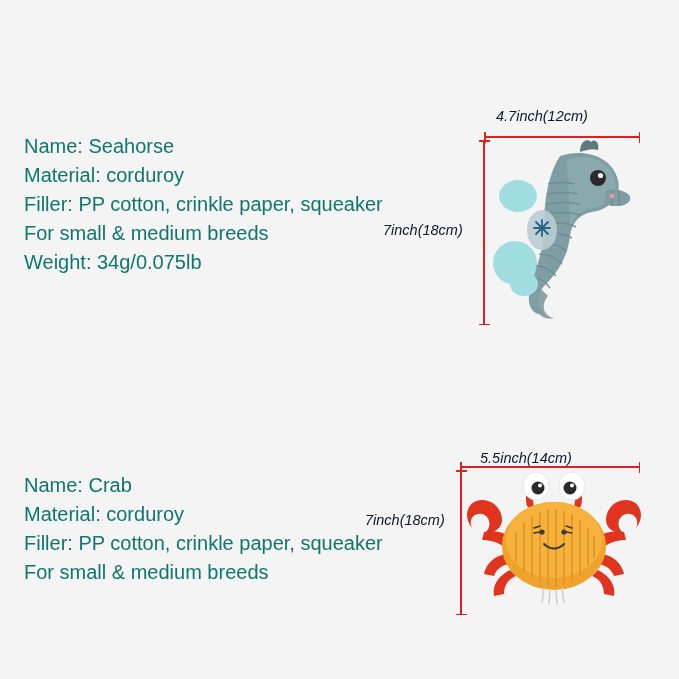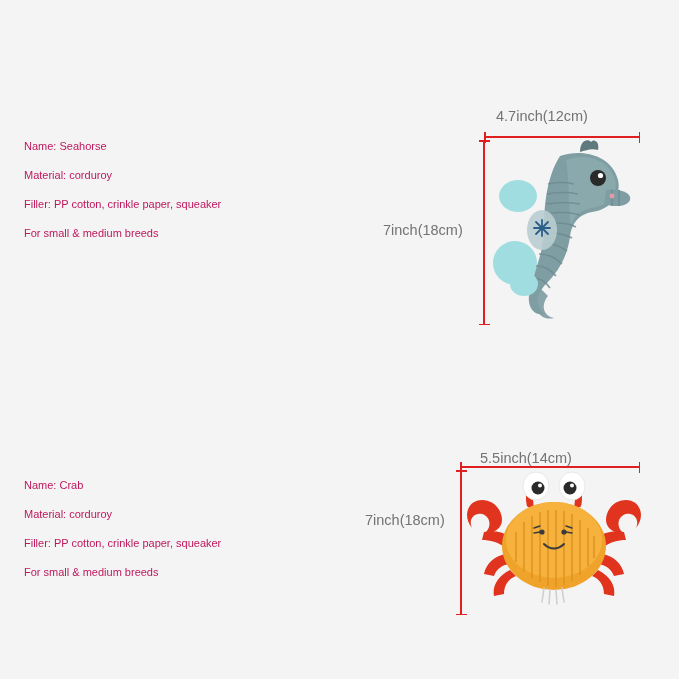--- a/index.html
+++ b/index.html
@@ -32,23 +32,23 @@
 
   .spec-list {
     position: absolute;
     left: 24px;
     top: 32px;
     width: 360px;
   }
   .product.second .spec-list { top: 41px; }
 
   .spec-line {
-    font-size: 11px;
+    font-size: 20px;
     line-height: 29px;
-    color: #be185d;
+    color: #0f766e;
     white-space: nowrap;
   }
 
   
   .measure {
     position: absolute;
   }
   .measure.first {
     left: 378px;
     top: 0px;
@@ -58,22 +58,23 @@
   .measure.second {
     left: 360px;
     top: 0px;
     width: 310px;
     height: 230px;
   }
 
   .dim-label {
     position: absolute;
     font-size: 14.5px;
-    color: #737373;
+    color: #0f172a;
     white-space: nowrap;
+    font-style: italic;
   }
 
   
   .h-caliper {
     position: absolute;
     height: 10px;
   }
   .h-caliper .bar {
     position: absolute;
     left: 0;
@@ -125,20 +126,21 @@
 
 <div class="page">
 
   <div class="product first">
 
     <div class="spec-list">
       <div class="spec-line">Name: Seahorse</div>
       <div class="spec-line">Material: corduroy</div>
       <div class="spec-line">Filler: PP cotton, crinkle paper, squeaker</div>
       <div class="spec-line">For small &amp; medium breeds</div>
+      <div class="spec-line">Weight: 34g/0.075lb</div>
     </div>
 
     <div class="measure first">
 
       <div class="dim-label" style="left: 118px; top: 8px;">4.7inch(12cm)</div>
       <div class="h-caliper" style="left: 106px; top: 32px; width: 156px;">
         <div class="bar"></div>
         <div class="tick left"></div>
         <div class="tick right"></div>
       </div>

